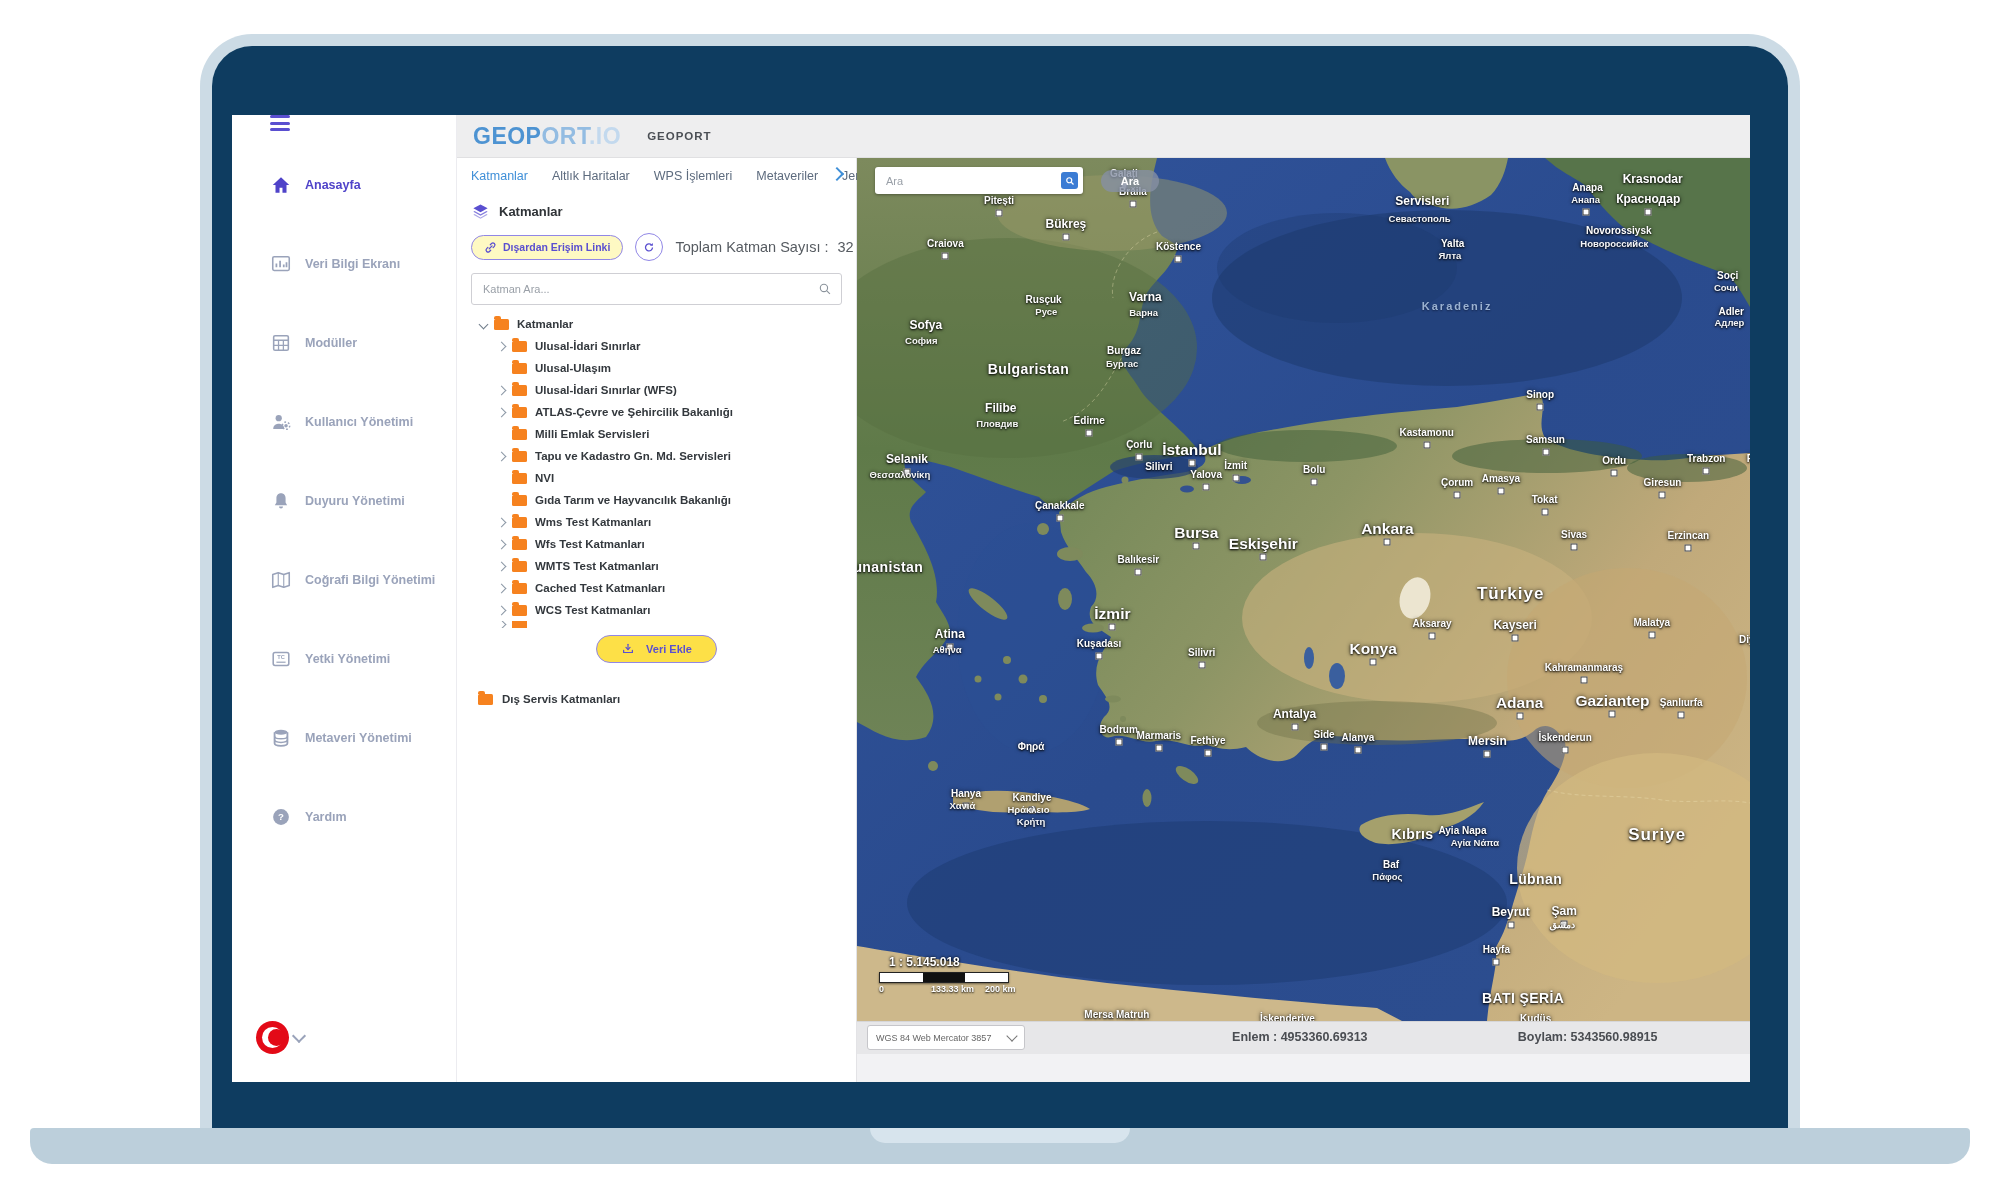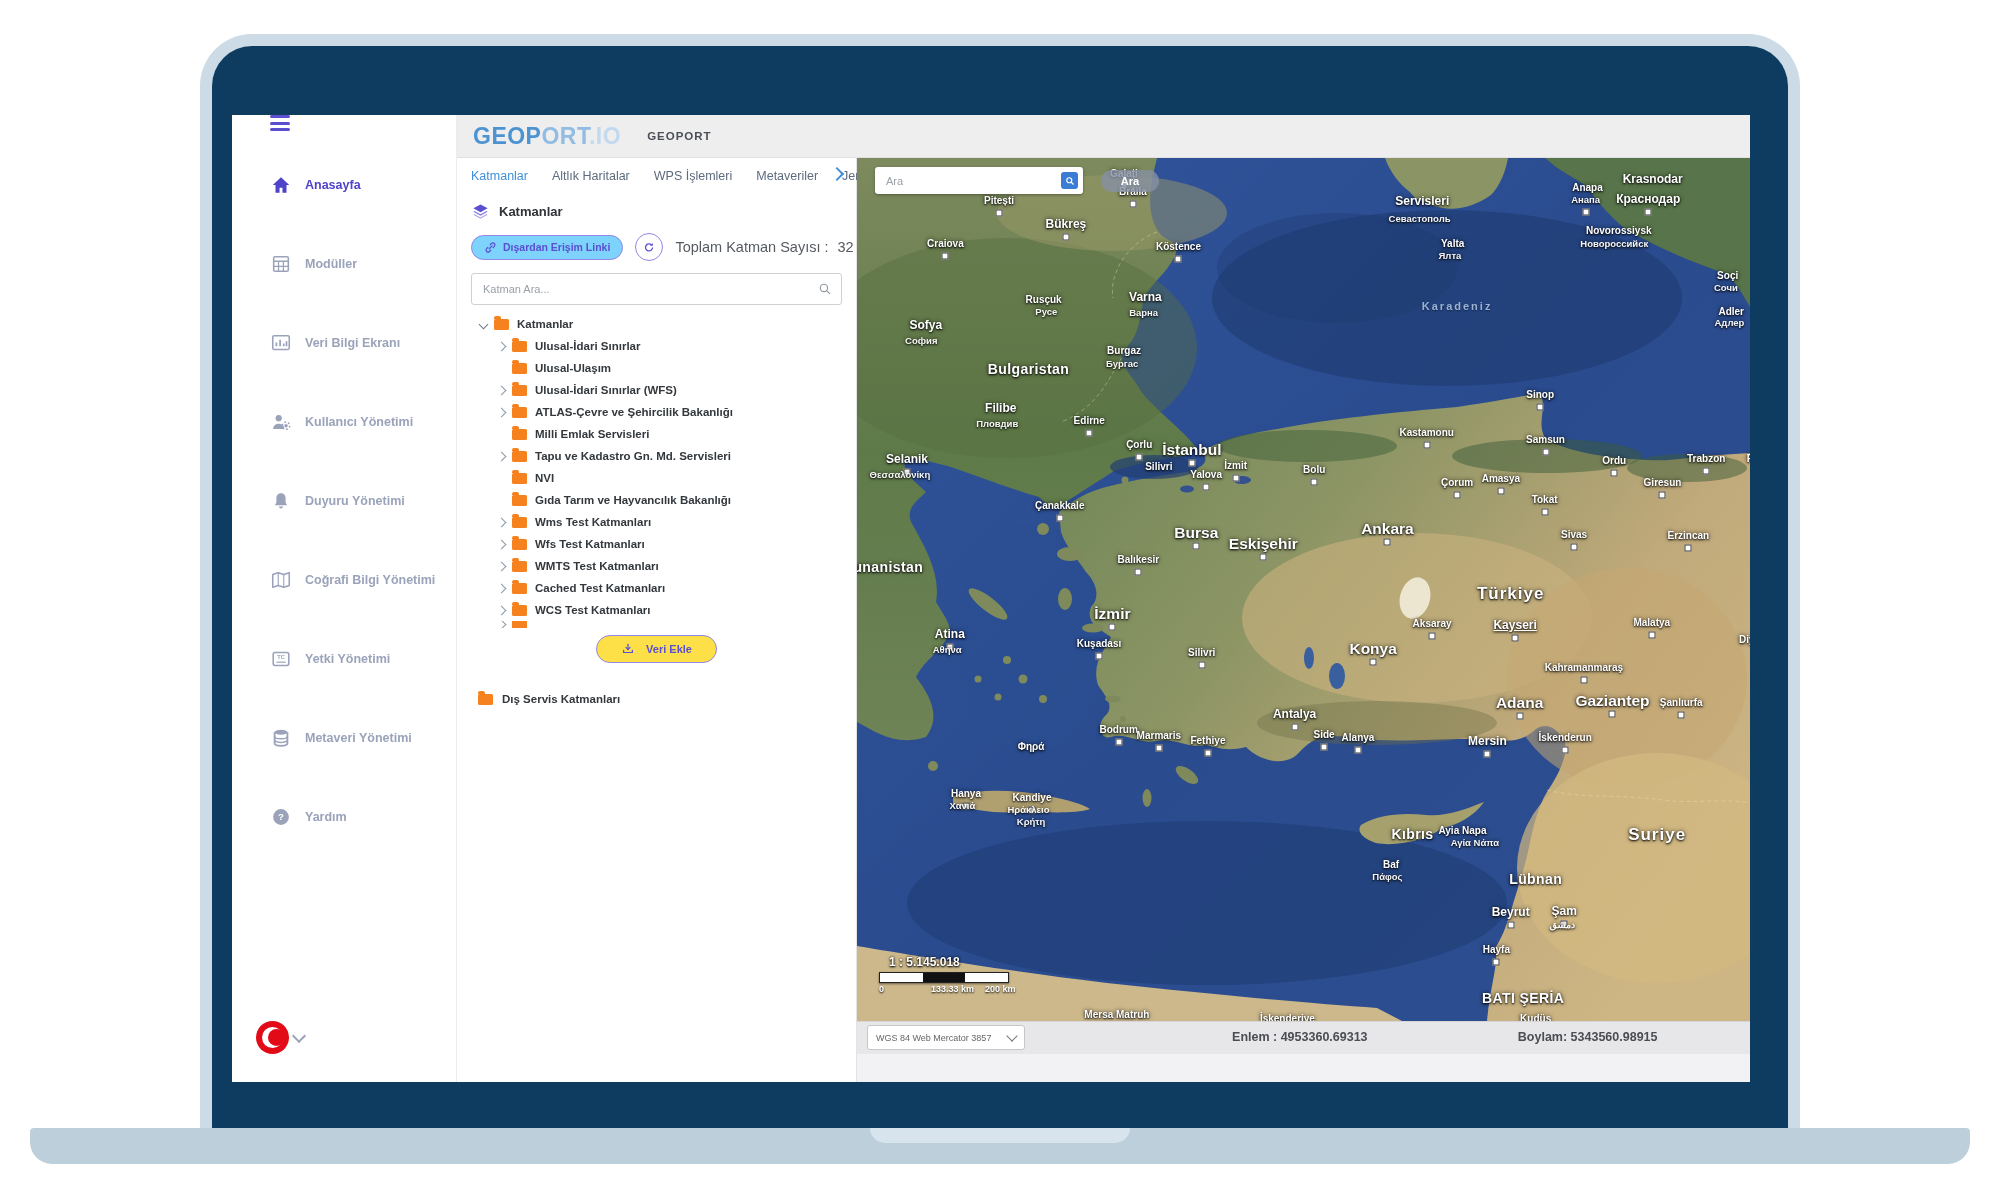--- a/index.html
+++ b/index.html
@@ -35,21 +35,21 @@
   
   .layers-panel{width:400px;min-width:400px;border-right:1px solid #e3e3e6;box-sizing:border-box;padding:0 14px;position:relative;background:#fff;}
   .tabs{display:flex;align-items:center;height:36px;gap:24px;font-size:12.5px;color:#5d6b7e;position:relative;}
   .tab{cursor:pointer;white-space:nowrap;}
   .tab.active{color:#3f8fd8;}
   .tabs-overflow{position:absolute;right:0;top:11px;width:8px;height:8px;border-right:2px solid #3f8fd8;border-bottom:2px solid #3f8fd8;transform:rotate(-45deg);cursor:pointer;}
   .panel-title{display:flex;align-items:center;gap:9px;margin-top:8px;font-size:13px;font-weight:bold;color:#2f3337;}
   .panel-title svg{width:19px;height:19px;color:#5a4fd0;}
   .panel-actions{display:flex;align-items:center;gap:12px;margin-top:12px;}
   .btn-external{display:inline-flex;align-items:center;gap:6px;border:1.5px solid #9187e6;color:#5a4fd0;border-radius:15px;
-    padding:5px 12px;font-size:10.5px;font-weight:bold;background:#7dd3fc;cursor:pointer;white-space:nowrap;}
+    padding:5px 12px;font-size:10.5px;font-weight:bold;background:#fef9c3;cursor:pointer;white-space:nowrap;}
   .btn-external svg{width:13px;height:13px;}
   .btn-refresh{width:28px;height:28px;border:1.5px solid #9187e6;border-radius:50%;color:#5a4fd0;background:#fff;
     display:flex;align-items:center;justify-content:center;cursor:pointer;box-sizing:border-box;flex:none;}
   .btn-refresh svg{width:15px;height:15px;}
   .total{font-size:14.5px;color:#565b61;white-space:nowrap;}
   .total b{font-weight:normal;margin-left:9px;}
   .search{margin-top:12px;height:30px;border:1px solid #cfcfd4;border-radius:3px;display:flex;align-items:center;padding:0 9px;background:#fff;}
   .search input{flex:1;border:none;outline:none;font-size:11px;color:#444;font-family:"Liberation Sans",sans-serif;background:transparent;}
   .search input::placeholder{color:#9aa0a8;}
   .search svg{width:14px;height:14px;color:#8b939c;flex:none;}
@@ -128,31 +128,31 @@
         </div>
       <nav class="side-nav" id="side-nav">
           <div class="side-item active">
             <svg viewBox="0 0 24 24">
               <path d="M12 3.5 L21 12 H18 V20.5 H13.6 V15 H10.4 V20.5 H6 V12 H3 Z" fill="currentColor"></path>
             </svg>
             <span>Anasayfa</span>
           </div>
           <div class="side-item">
             <svg viewBox="0 0 24 24">
+              <rect x="3" y="4" width="18" height="15" rx="1.5" fill="none" stroke="currentColor" stroke-width="1.7"></rect>
+              <path d="M7 15.5 V11.5 M11 15.5 V8.5 M15 15.5 V12.5 M18 15.5 V10" stroke="currentColor" stroke-width="1.9" fill="none"></path>
+            </svg>
+            <span>Veri Bilgi Ekranı</span>
+          </div>
+          <div class="side-item">
+            <svg viewBox="0 0 24 24">
               <rect x="4" y="4" width="16" height="16" rx="1.5" fill="none" stroke="currentColor" stroke-width="1.7"></rect>
               <path d="M4 9 H20 M9.3 9 V20 M14.6 9 V20 M4 14.5 H20" stroke="currentColor" stroke-width="1.4" fill="none"></path>
             </svg>
             <span>Modüller</span>
-          </div>
-          <div class="side-item">
-            <svg viewBox="0 0 24 24">
-              <rect x="3" y="4" width="18" height="15" rx="1.5" fill="none" stroke="currentColor" stroke-width="1.7"></rect>
-              <path d="M7 15.5 V11.5 M11 15.5 V8.5 M15 15.5 V12.5 M18 15.5 V10" stroke="currentColor" stroke-width="1.9" fill="none"></path>
-            </svg>
-            <span>Veri Bilgi Ekranı</span>
           </div>
           <div class="side-item">
             <svg viewBox="0 0 24 24">
               <circle cx="9.5" cy="7.8" r="3.4" fill="currentColor"></circle>
               <path d="M3.5 19.5 C3.5 15 7.5 14 9.5 14 C11.5 14 15.5 15 15.5 19.5 Z" fill="currentColor"></path>
               <circle cx="17.5" cy="16" r="4" fill="none" stroke="currentColor" stroke-width="1.6" stroke-dasharray="2 2.1"></circle>
               <circle cx="17.5" cy="16" r="1.9" fill="currentColor"></circle>
             </svg>
             <span>Kullanıcı Yönetimi</span>
           </div>
@@ -548,21 +548,21 @@
                 <span class="lbl city" style="left: 10.4%; top: 55.1%;">Atina</span>
                 <span class="mapdot" style="left: 10.4%; top: calc(55.1% + 13px);"></span>
                 <span class="lbl sub" style="left: 10.1%; top: 56.9%;">Αθήνα</span>
                 <span class="lbl town" style="left: 27.1%; top: 56.2%;">Kuşadası</span>
                 <span class="mapdot" style="left: 27.1%; top: calc(56.2% + 13px);"></span>
                 <span class="lbl town" style="left: 38.6%; top: 57.2%;">Silivri</span>
                 <span class="mapdot" style="left: 38.6%; top: calc(57.2% + 13px);"></span>
                 <span class="lbl country-lg" style="left: 73.2%; top: 50.5%;">Türkiye</span>
                 <span class="lbl town" style="left: 64.4%; top: 53.9%;">Aksaray</span>
                 <span class="mapdot" style="left: 64.4%; top: calc(53.9% + 13px);"></span>
-                <span class="lbl city" style="left: 73.7%; top: 54.1%; text-decoration: underline;">Kayseri</span>
+                <span class="lbl city" style="left: 73.7%; top: 54.1%;">Kayseri</span>
                 <span class="mapdot" style="left: 73.7%; top: calc(54.1% + 13px);"></span>
                 <span class="lbl town" style="left: 89%; top: 53.8%;">Malatya</span>
                 <span class="mapdot" style="left: 89%; top: calc(53.8% + 13px);"></span>
                 <span class="lbl town" style="left: 101.5%; top: 55.7%;">Diyarbakır</span>
                 <span class="lbl city-lg" style="left: 57.8%; top: 56.9%;">Konya</span>
                 <span class="mapdot" style="left: 57.8%; top: calc(56.9% + 13px);"></span>
                 <span class="lbl town" style="left: 81.4%; top: 59%;">Kahramanmaraş</span>
                 <span class="mapdot" style="left: 81.4%; top: calc(59% + 13px);"></span>
                 <span class="lbl town" style="left: 19.5%; top: 68.1%;">Φηρά</span>
                 <span class="lbl town" style="left: 29.3%; top: 66.2%;">Bodrum</span>

